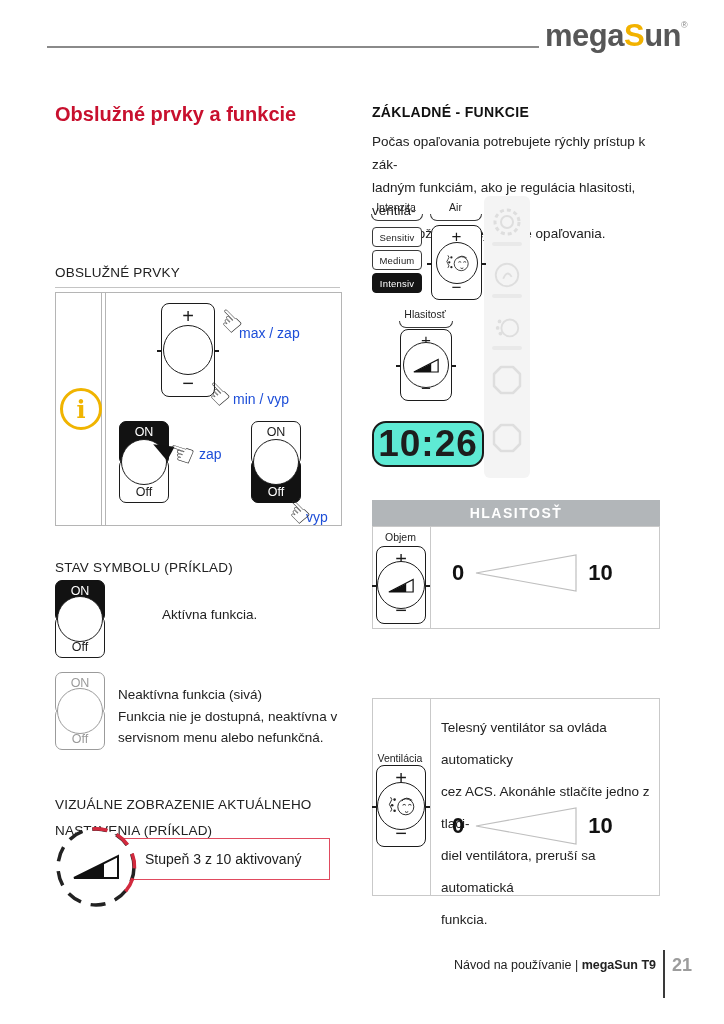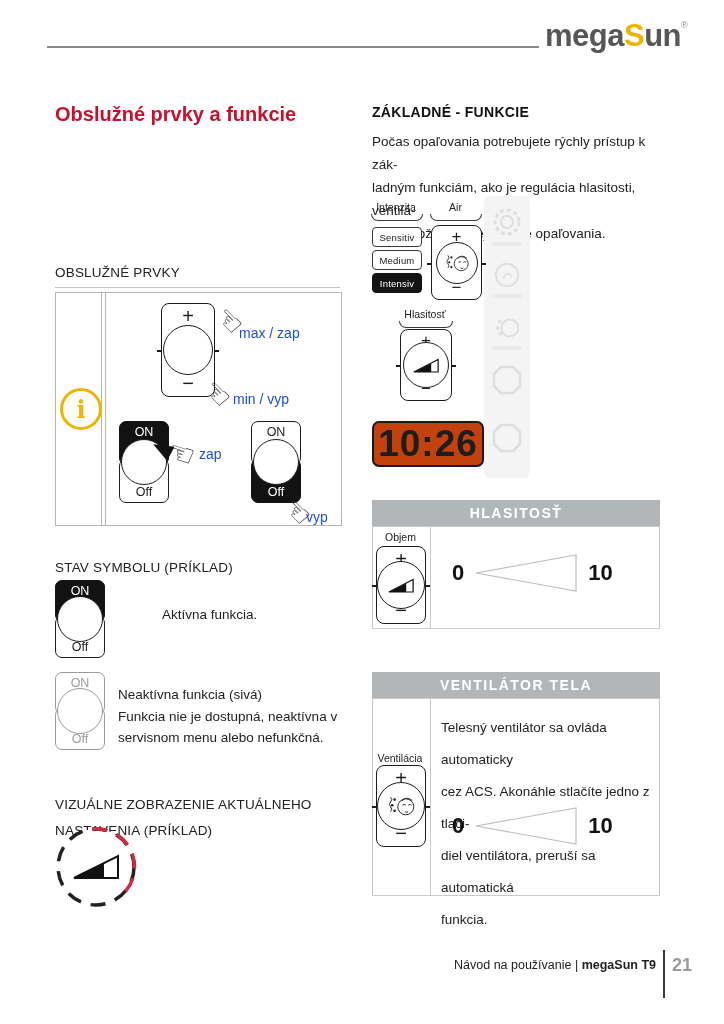--- a/index.html
+++ b/index.html
@@ -54,21 +54,21 @@
   .zap-arrow{position:absolute;width:0;height:0;border-right:20px solid #111;
              border-top:8px solid transparent;border-bottom:8px solid transparent;
              transform:rotate(28deg);z-index:3;}
 
   
   .panel-label{position:absolute;font-size:10.5px;color:#222;text-align:center;}
   .bracket{position:absolute;height:6px;border:1.3px solid #3a3a3a;border-top:none;border-radius:0 0 7px 7px;}
   .level-btn{position:absolute;width:48px;height:18px;border:1.3px solid #3a3a3a;border-radius:4px;background:#fff;
              font-size:9.5px;color:#222;display:flex;align-items:center;justify-content:center;letter-spacing:.2px;}
   .level-btn.active{background:#141414;color:#fff;border-color:#141414;}
-  .clock{position:absolute;border:2.5px solid #1a1a1a;border-radius:7px;background:#c2410c;
+  .clock{position:absolute;border:2.5px solid #1a1a1a;border-radius:14px;background:#5eead4;
          display:flex;align-items:center;justify-content:center;font-size:37px;font-weight:bold;letter-spacing:1px;}
   .ghost-strip{position:absolute;background:#f4f4f4;border-radius:6px;}
   .ghost-strip svg{display:block;margin:0 auto;}
   .ghost-bar{width:30px;height:4px;background:#e9e9e9;border-radius:2px;margin:4px auto 14px auto;}
 
   
   .section-bar{position:absolute;background:#b2b6b9;color:#fff;font-weight:bold;font-size:14px;
                letter-spacing:1.5px;text-align:center;line-height:26px;height:26px;}
   .section-body{position:absolute;border:1px solid #c9c9c9;background:#fff;}
   .section-cell{position:absolute;border-right:1px solid #c9c9c9;}
@@ -163,20 +163,23 @@
         <span>Off</span>
       </div>
     <div class="oo-circle"></div>
   </div>
   <div class="abs body-text" style="left:118px;top:684px;">Neaktívna funkcia (sivá)</div>
   <div class="abs body-text preline" style="left:118px;top:706px;width:225px;line-height:21px;">Funkcia nie je dostupná, neaktívna v
 servisnom menu alebo nefunkčná.</div>
 
   <div class="abs small-heading preline" style="left:55px;top:792px;line-height:26px;">VIZUÁLNE ZOBRAZENIE AKTUÁLNEHO
 NASTAVENIA (PRÍKLAD)</div>
+  <div class="visual-box" style="left:98px;top:838px;width:184px;height:40px;padding-left:46px;">
+    <span>Stupeň 3 z 10 aktivovaný</span>
+  </div>
   <svg class="abs" style="left:52px;top:823px;z-index:2;" width="88" height="88" viewBox="0 0 88 88">
     <circle cx="44" cy="44" r="38" fill="#ffffff" stroke="#222222" stroke-width="3.5" stroke-dasharray="15 10"></circle>
     <path d="M 40.6 6 A 38 38 0 0 1 68.5 73.3" fill="none" stroke="#d22a3e" stroke-width="3.5" stroke-dasharray="15 10"></path>
     <g>
       <polygon points="22,55 66,33 66,55" fill="none" stroke="#111" stroke-width="2"></polygon>
       <polygon points="22,55 52,40 52,55" fill="#111"></polygon>
     </g>
   </svg>
 
   <div class="abs bold-heading" style="left:372px;top:104px;">ZÁKLADNÉ - FUNKCIE</div>
@@ -269,21 +272,20 @@
     <span class="r-minus">−</span>
   </div>
   <div class="scale" style="left:452px;top:553px;">
     <span class="s-num">0</span>
     <svg width="104" height="40" viewBox="0 0 104 40">
       <polygon points="2,20 102,2 102,38" fill="#ffffff" stroke="#bfbfbf" stroke-width="1.2"></polygon>
     </svg>
     <span class="s-num">10</span>
   </div>
 
-  <div class="section-bar" style="left:372px;top:672px;width:288px;">VENTILÁTOR TELA</div>
   <div class="section-body" style="left:372px;top:698px;width:286px;height:196px;">
     <div class="section-cell" style="left:0;top:0;bottom:0;width:57px;"></div>
   </div>
   <div class="cell-label" style="left:370px;top:752px;width:60px;">Ventilácia</div>
   <div class="rocker" style="left:376px;top:765px;width:48px;height:80px;">
     <span class="r-plus">+</span>
     <div class="r-circle" style="width:46px;height:46px;">
       <svg width="36" height="32" viewBox="0 0 44 40">
         <g fill="none" stroke="#222" stroke-width="1.2">
           <circle cx="28" cy="21" r="10"></circle>

